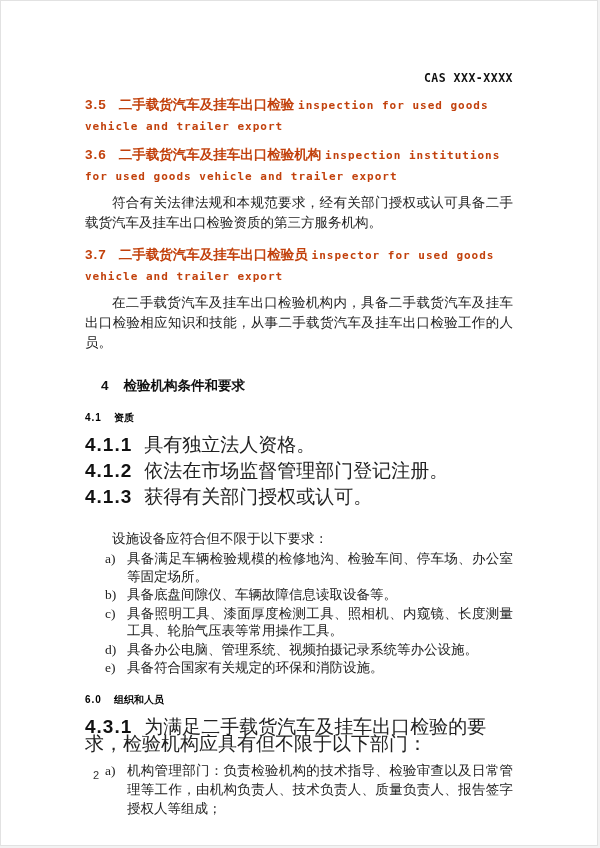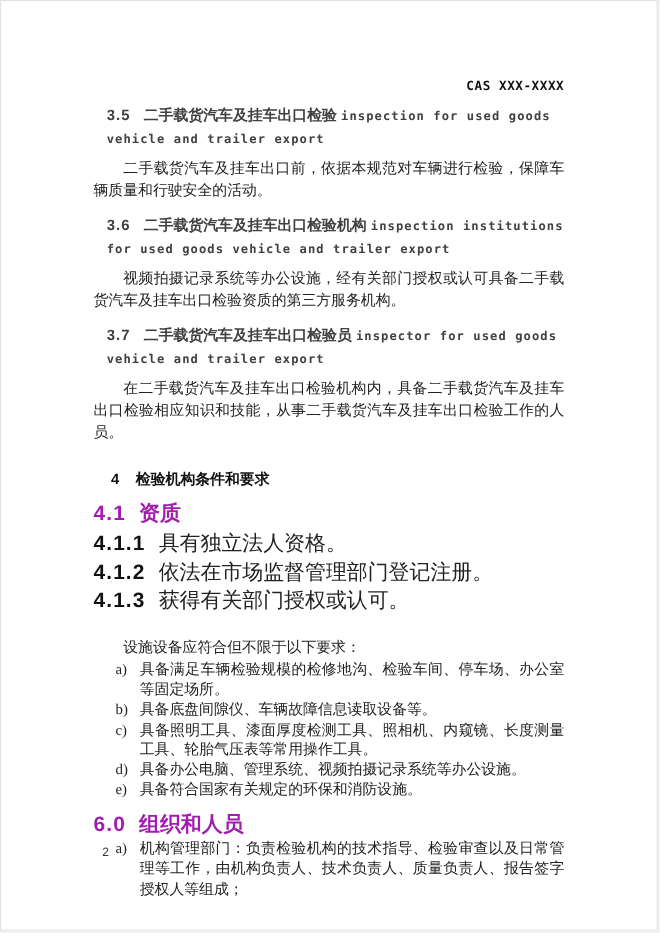--- a/index.html
+++ b/index.html
@@ -25,22 +25,22 @@
     letter-spacing:0.5px;
     color:#111;
     margin-bottom:10px;
   }
   
   .term-heading{
     font-family:"Liberation Sans","DejaVu Sans",sans-serif;
     font-weight:700;
     font-size:13.5px;
     line-height:20px;
-    margin:8px 0 6px 12px;
-    color:#404040;
+    margin:8px 0 6px 0;
+    color:#c2410c;
   }
   .term-heading .num{margin-right:12px;letter-spacing:1px;}
   .term-heading .en{
     font-family:"DejaVu Sans Mono","Liberation Mono",monospace;
     font-size:11px;
     letter-spacing:1px;
     font-weight:700;
   }
   .para{
     font-size:13.5px;
@@ -54,24 +54,24 @@
     font-weight:700;
     font-size:13.5px;
     line-height:18px;
     margin:24px 0 0 16px;
     color:#111;
   }
   .chapter-heading .num{margin-right:14px;letter-spacing:1px;}
   .sub-heading{
     font-family:"Liberation Sans","DejaVu Sans",sans-serif;
     font-weight:700;
-    font-size:19px;
+    font-size:10px;
     line-height:18px;
     margin:14px 0 0 0;
-    color:#a21caf;
+    color:#000000;
   }
   .sub-heading .num{margin-right:12px;letter-spacing:1px;}
   .clause{
     font-size:19px;
     line-height:17px;
     margin:9px 0;
   }
   .clause .num{
     font-family:"Liberation Sans","DejaVu Sans",sans-serif;
     font-weight:700;
@@ -108,24 +108,23 @@
 </style>
 </head>
 <body>
 
 <div class="page">
   <div class="content">
 
     <div class="doc-header">CAS XXX-XXXX</div>
 
     <h3 class="term-heading"><span class="num">3.5</span><span class="zh">二手载货汽车及挂车出口检验</span> <span class="en">inspection for used goods vehicle and trailer export</span></h3>
-    <p class="para">二手载货汽车及挂车出口前，依据本规范对车辆进行检验，保障车辆质量和行驶安全的活动。</p>
 
     <h3 class="term-heading"><span class="num">3.6</span><span class="zh">二手载货汽车及挂车出口检验机构</span> <span class="en">inspection institutions for used goods vehicle and trailer export</span></h3>
-    <p class="para">视频拍摄记录系统等办公设施，经有关部门授权或认可具备二手载货汽车及挂车出口检验资质的第三方服务机构。</p>
+    <p class="para">符合有关法律法规和本规范要求，经有关部门授权或认可具备二手载货汽车及挂车出口检验资质的第三方服务机构。</p>
 
     <h3 class="term-heading"><span class="num">3.7</span><span class="zh">二手载货汽车及挂车出口检验员</span> <span class="en">inspector for used goods vehicle and trailer export</span></h3>
     <p class="para">在二手载货汽车及挂车出口检验机构内，具备二手载货汽车及挂车出口检验相应知识和技能，从事二手载货汽车及挂车出口检验工作的人员。</p>
 
     <h2 class="chapter-heading"><span class="num">4</span><span>检验机构条件和要求</span></h2>
 
     <h3 class="sub-heading"><span class="num">4.1</span><span>资质</span></h3>
     <p class="clause"><span class="num">4.1.1</span><span>具有独立法人资格。</span></p>
     <p class="clause"><span class="num">4.1.2</span><span>依法在市场监督管理部门登记注册。</span></p>
     <p class="clause"><span class="num">4.1.3</span><span>获得有关部门授权或认可。</span></p>
@@ -148,20 +147,21 @@
           <span class="label">d)</span>
           <span class="text">具备办公电脑、管理系统、视频拍摄记录系统等办公设施。</span>
         </div>
       <div class="list-item">
           <span class="label">e)</span>
           <span class="text">具备符合国家有关规定的环保和消防设施。</span>
         </div>
     </div>
 
     <h3 class="sub-heading"><span class="num">6.0</span><span>组织和人员</span></h3>
+    <p class="clause"><span class="num">4.3.1</span><span>为满足二手载货汽车及挂车出口检验的要求，检验机构应具有但不限于以下部门：</span></p>
     <div class="list loose">
       <div class="list-item">
           <span class="label">a)</span>
           <span class="text">机构管理部门：负责检验机构的技术指导、检验审查以及日常管理等工作，由机构负责人、技术负责人、质量负责人、报告签字授权人等组成；</span>
         </div>
 
     </div>
 
   </div>
 

